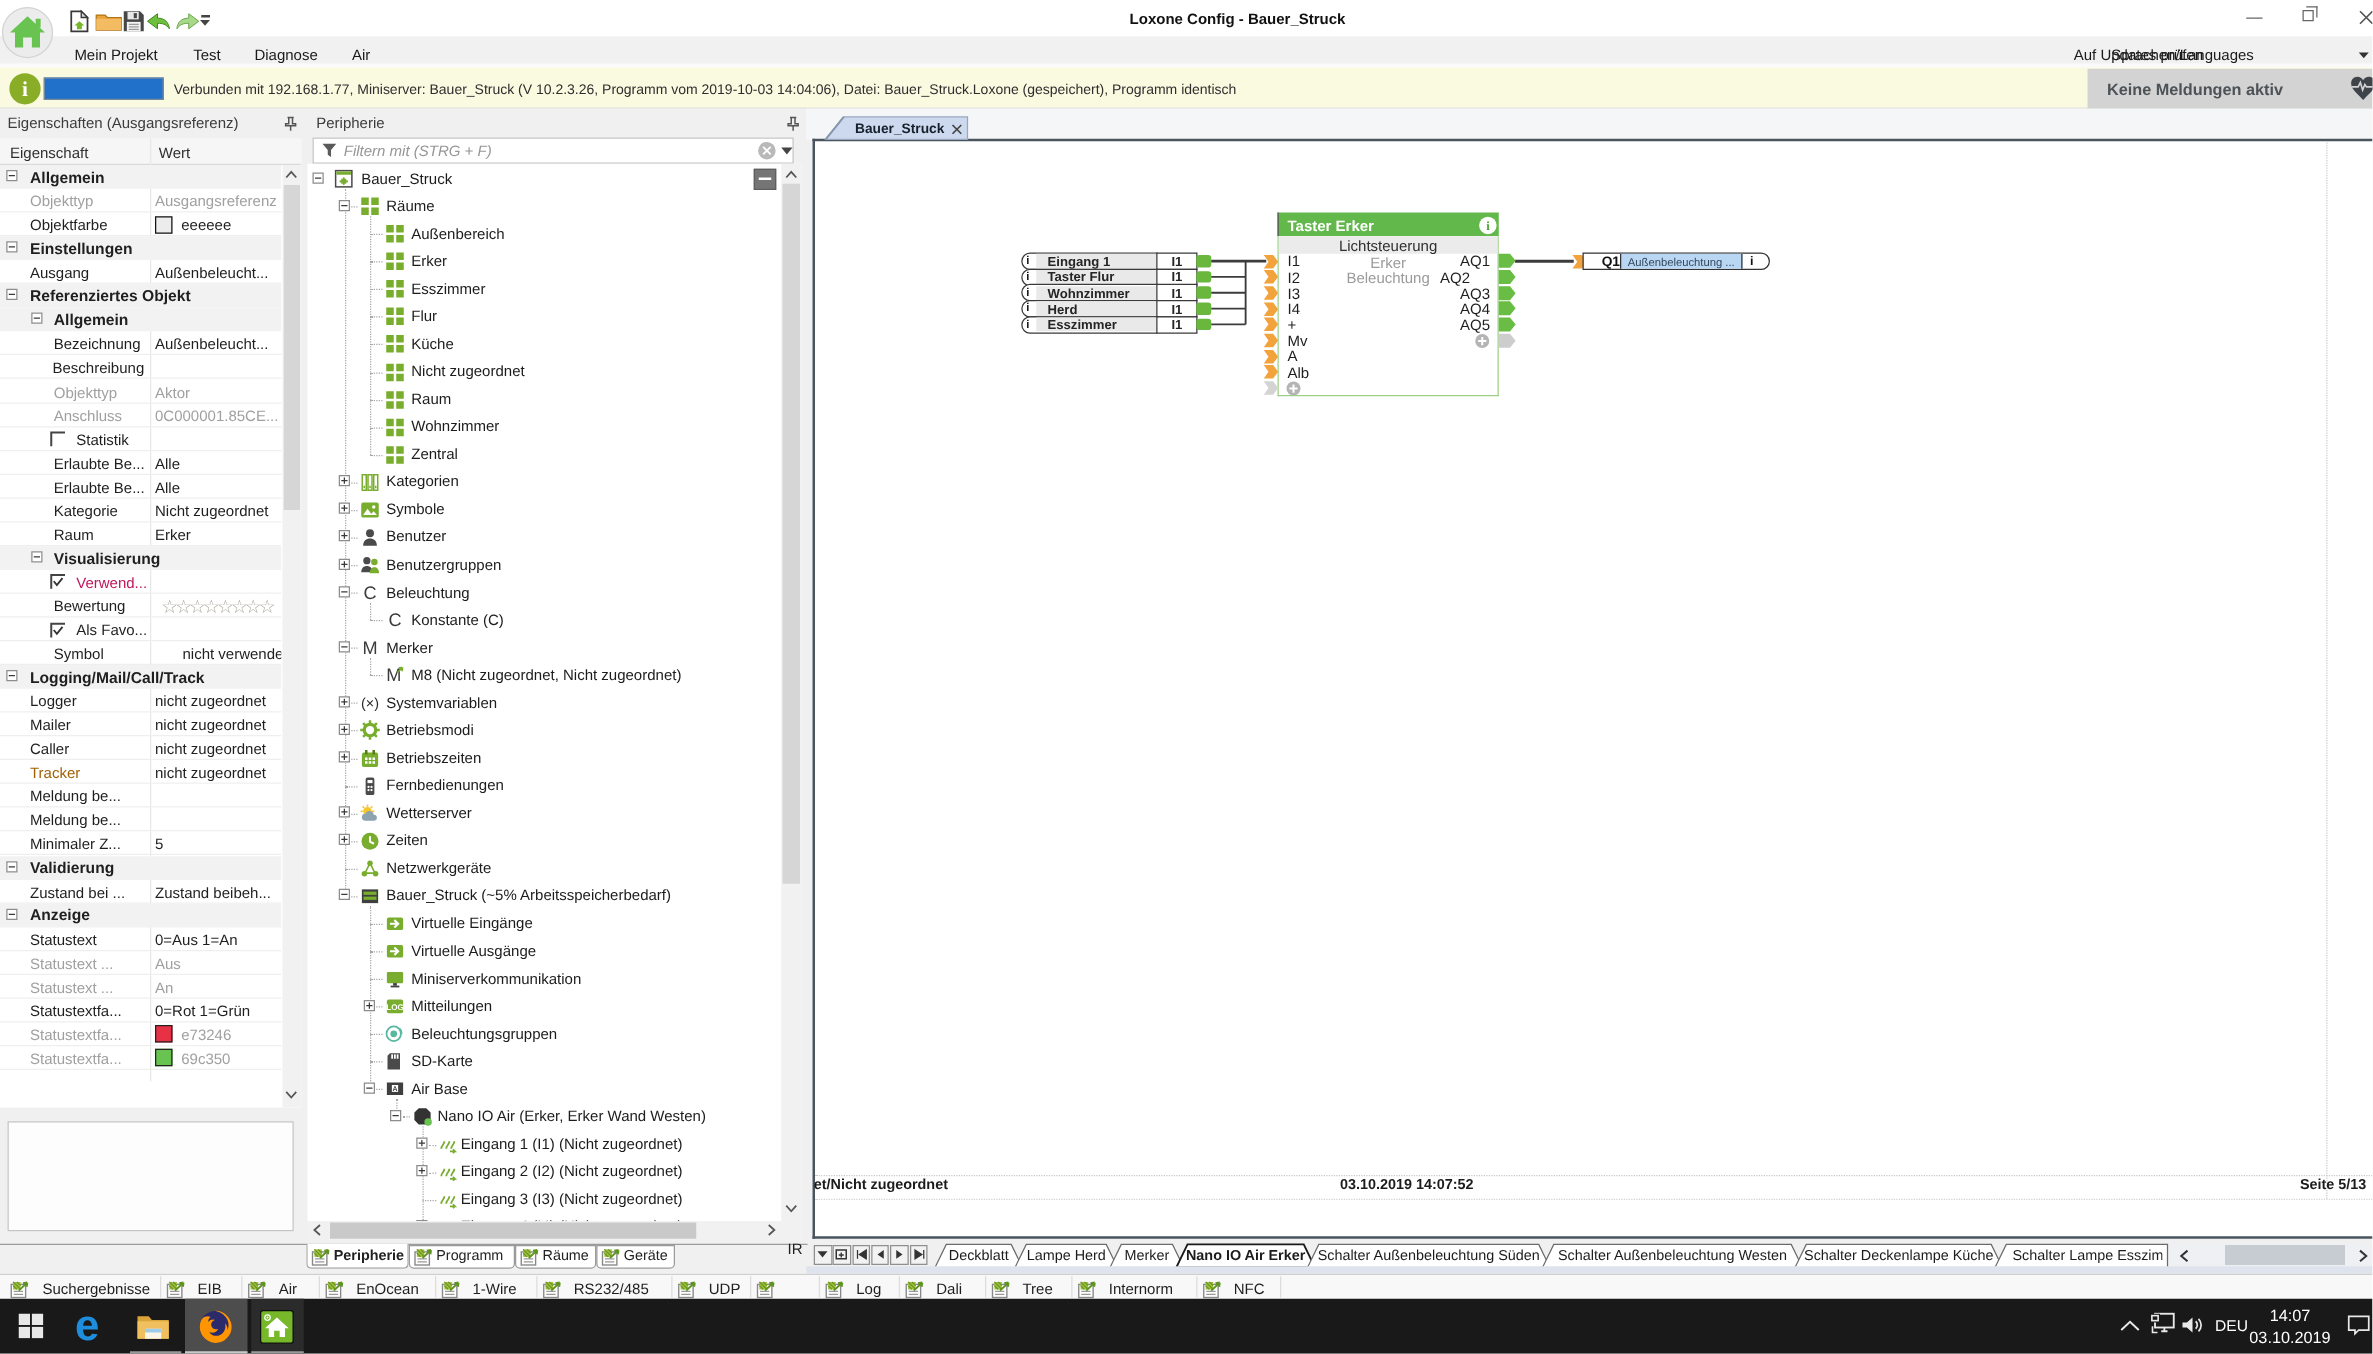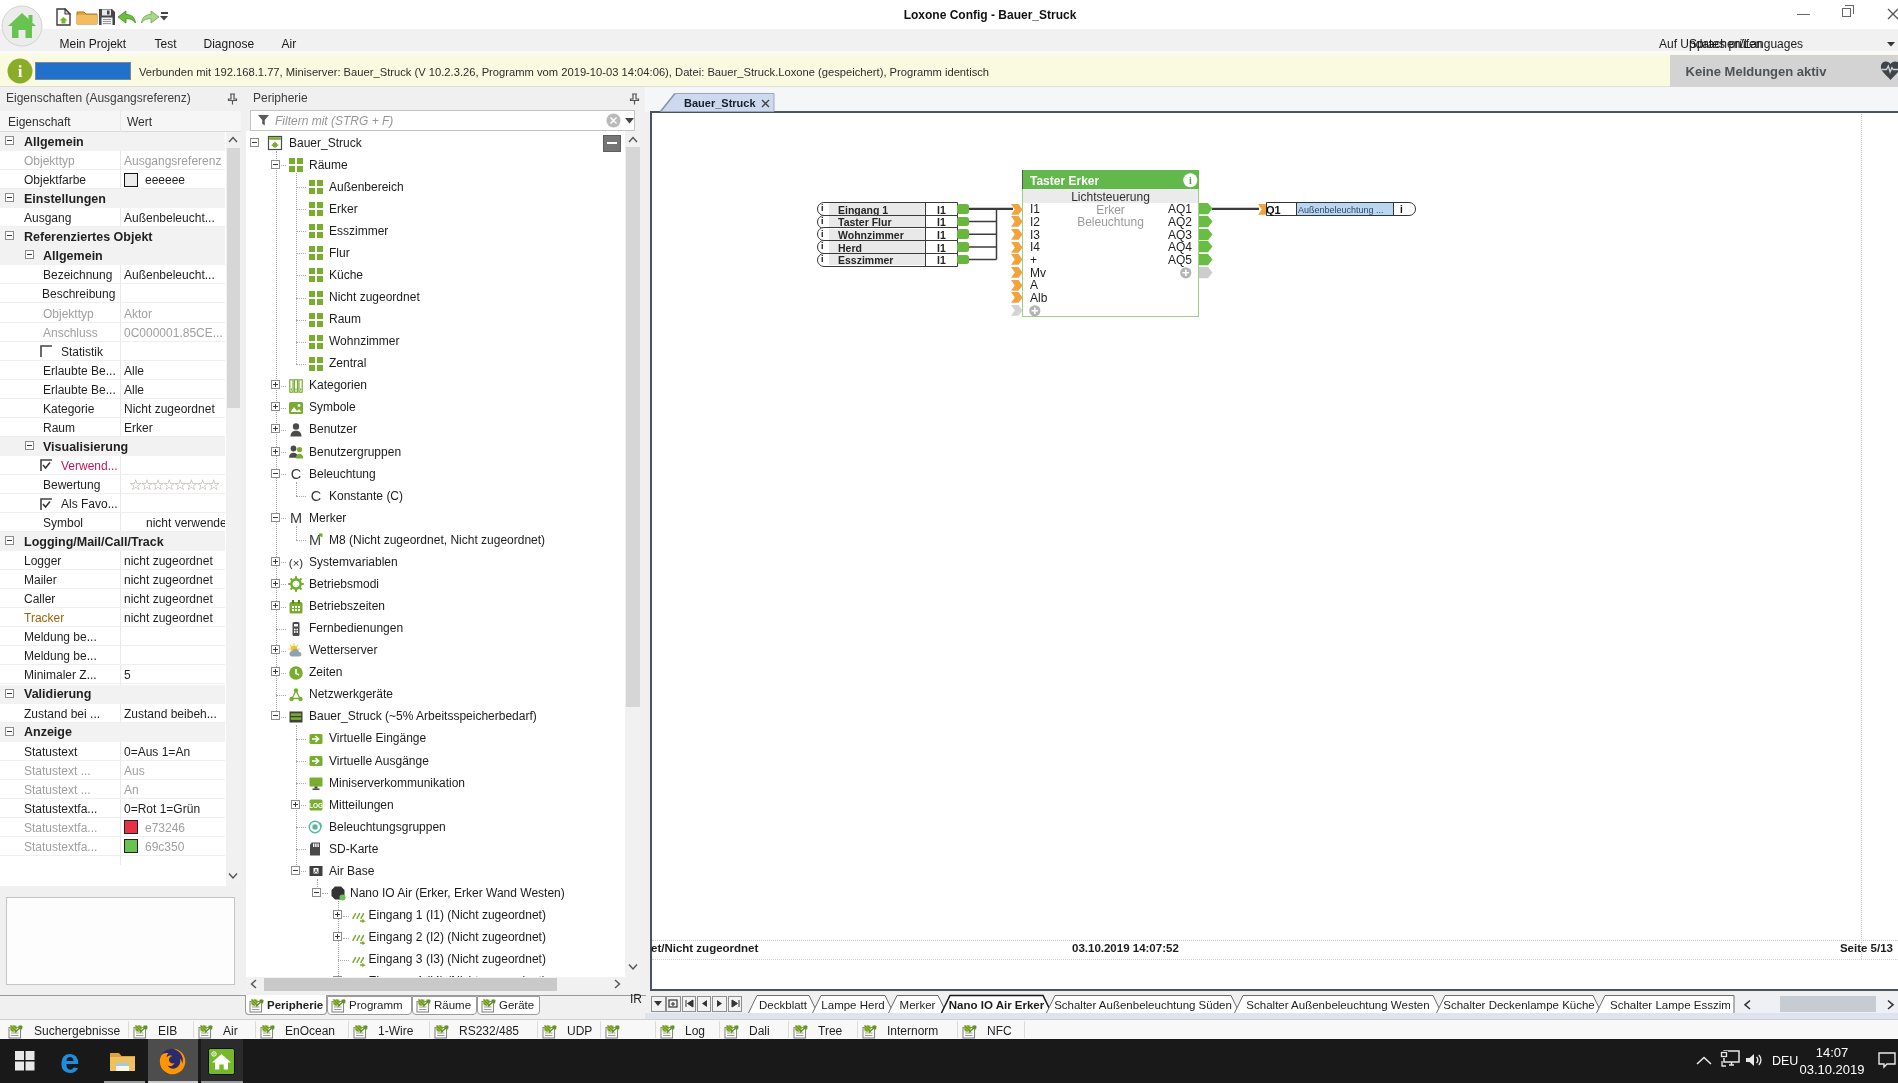--- a/index.html
+++ b/index.html
@@ -775,21 +775,21 @@
     <path d="M0,0 L7.5,0 L11.5,5.4 L7.5,10.8 L0,10.8 L3.8,5.4 Z" fill="#d4d4d4"></path>
   </svg>
 <svg style="left:1029px;top:304.5px" width="12" height="12">
     <circle cx="5.8" cy="5.8" r="5.6" fill="#b4b4b4"></circle>
     <path d="M2.5,5.8 h6.6 M5.8,2.5 v6.6" stroke="#fff" stroke-width="1.6"></path>
   </svg>
 <div class="a" style="left:1152px;top:202.3px;width:40px;text-align:right;font-size:12px;color:#1f1f1f">AQ1</div>
 <svg style="left:1198.5px;top:203.3px" width="14" height="11.2">
     <path d="M0,0 L9,0 L13.5,5.6 L9,11.2 L0,11.2 Z" fill="#69bd45"></path>
   </svg>
-<div class="a" style="left:1152px;top:215.0px;width:40px;text-align:right;font-size:12px;color:#1f1f1f">AQ2</div>
+<div class="a" style="left:1152px;top:215.0px;width:40px;font-size:12px;color:#1f1f1f">AQ2</div>
 <svg style="left:1198.5px;top:216.0px" width="14" height="11.2">
     <path d="M0,0 L9,0 L13.5,5.6 L9,11.2 L0,11.2 Z" fill="#69bd45"></path>
   </svg>
 <div class="a" style="left:1152px;top:227.6px;width:40px;text-align:right;font-size:12px;color:#1f1f1f">AQ3</div>
 <svg style="left:1198.5px;top:228.6px" width="14" height="11.2">
     <path d="M0,0 L9,0 L13.5,5.6 L9,11.2 L0,11.2 Z" fill="#69bd45"></path>
   </svg>
 <div class="a" style="left:1152px;top:240.3px;width:40px;text-align:right;font-size:12px;color:#1f1f1f">AQ4</div>
 <svg style="left:1198.5px;top:241.3px" width="14" height="11.2">
     <path d="M0,0 L9,0 L13.5,5.6 L9,11.2 L0,11.2 Z" fill="#69bd45"></path>
@@ -802,23 +802,23 @@
     <circle cx="5.8" cy="5.8" r="5.6" fill="#b4b4b4"></circle>
     <path d="M2.5,5.8 h6.6 M5.8,2.5 v6.6" stroke="#fff" stroke-width="1.6"></path>
   </svg>
 <svg style="left:1198.5px;top:266.5px" width="14" height="11.2">
     <path d="M0,0 L9,0 L13.5,5.6 L9,11.2 L0,11.2 Z" fill="#cdcdcd"></path>
   </svg>
 <svg style="left:1258px;top:203.5px" width="12" height="11">
     <path d="M0,0 L7.5,0 L11.5,5.4 L7.5,10.8 L0,10.8 L3.8,5.4 Z" fill="#f2a33c"></path>
   </svg>
 <div class="a" style="left:1266px;top:202px;width:150px;height:14.4px;background:#fff;border:1.4px solid #333;border-radius:0 7px 7px 0"></div>
-<div class="a b" style="left:1266px;top:203.8px;width:30px;text-align:left;font-size:11px;color:#111">Q1</div>
+<div class="a b" style="left:1266px;top:203.8px;width:30px;text-align:right;font-size:11px;color:#111">Q1</div>
 <div class="a" style="left:1296px;top:203.4px;width:98px;height:11.6px;background:#b9d6f2;border-left:1.4px solid #333;border-right:1.4px solid #333"></div>
-<div class="a" style="left:1298px;top:205px;width:94px;font-size:9px;color:#33475f;overflow:hidden;white-space:nowrap">Außenbeleuchtung ...</div>
+<div class="a" style="left:1298px;top:205px;width:94px;text-align:center;font-size:9px;color:#33475f;overflow:hidden;white-space:nowrap">Außenbeleuchtung ...</div>
 <div class="a b" style="left:1400px;top:204px;font-size:10px;color:#111">i</div>
 <div class="a" style="left:651.0px;top:996px;width:14.5px;height:16px;background:#f2f2f2;border:1px solid #8f8f8f"></div>
 <svg style="left:651.0px;top:996px" width="15" height="16">
     <path d="M3,5 h8 l-4,5 z" fill="#333"></path>
   </svg>
 <div class="a" style="left:666.3px;top:996px;width:14.5px;height:16px;background:#f2f2f2;border:1px solid #8f8f8f"></div>
 <svg style="left:666.3px;top:996px" width="15" height="16">
     <rect x="3" y="4" width="8" height="7" fill="none" stroke="#333" stroke-width="1.2"></rect>
     <path d="M5,8 h4 M7,6 v4" stroke="#333" stroke-width="1.1"></path>
   </svg>

